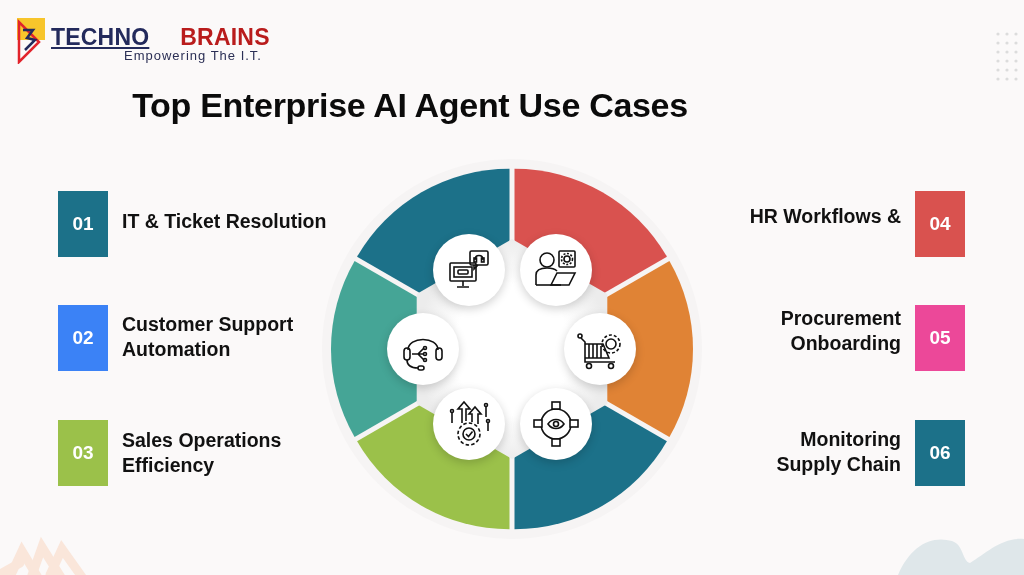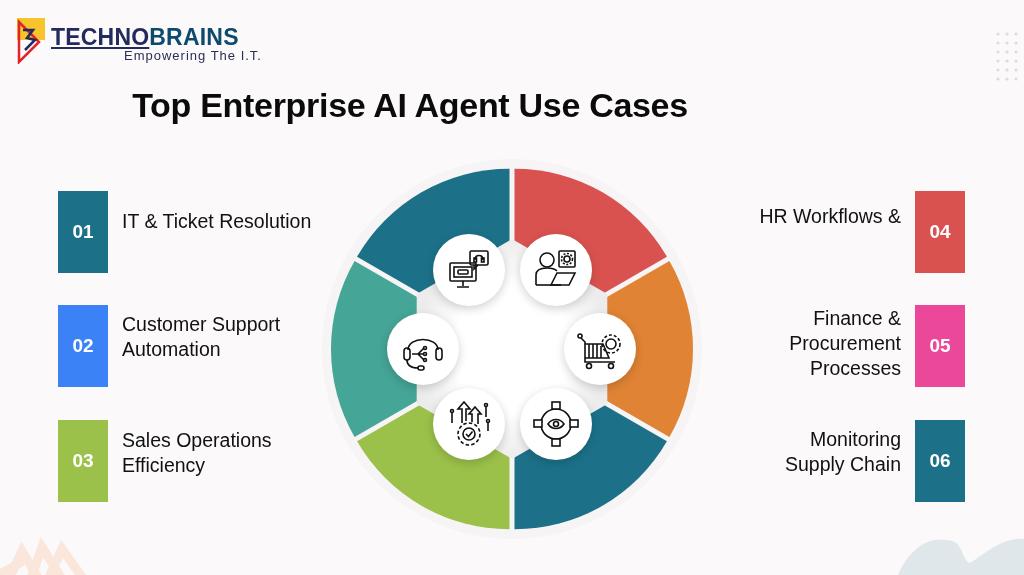--- a/index.html
+++ b/index.html
@@ -6,32 +6,32 @@
   html, body { width:1024px; height:575px; overflow:hidden; }
   body {
     background:#fbf9f9;
     font-family:"Liberation Sans", "DejaVu Sans", sans-serif;
     position:relative;
   }
   .logo { position:absolute; left:17px; top:18px; width:240px; height:48px; }
   .logo-mark { position:absolute; left:0; top:0; width:30px; height:46px; }
   .logo-word { position:absolute; left:34px; top:6px; font-size:23px; font-weight:bold; letter-spacing:0.2px; white-space:nowrap; }
   .logo-word .a { color:#232a5c;text-decoration:underline; }
-  .logo-word .b { color:#0c4a6e; }
+  .logo-word .b { color:#b91c1c;margin-left:31px; }
   .logo-tag { position:absolute; left:107px; top:30px; font-size:13px; color:#2b2f55; letter-spacing:1px; white-space:nowrap; }
   .title {
     position:absolute; left:0; width:820px; top:86px; text-align:center;
     font-size:34px; font-weight:bold; color:#0b0b0b; letter-spacing:-0.3px;
   }
   .num-box {
-    position:absolute; width:50px; height:82px; color:#fff;
+    position:absolute; width:50px; height:66px; color:#fff;
     font-weight:bold; font-size:19px; display:flex; align-items:center; justify-content:center;
   }
   .label {
-    position:absolute; font-size:19.5px; font-weight:normal; color:#111; line-height:25px;
+    position:absolute; font-size:19.5px; font-weight:bold; color:#111; line-height:25px;
   }
   .label.right { text-align:right; }
   .label span { display:block; }
   .dots { position:absolute; right:0; top:26px; width:40px; height:60px; }
   .deco { position:absolute; }
   .icon-circle {
     position:absolute; width:72px; height:72px; border-radius:50%;
     background:#fff; box-shadow:0 3px 10px rgba(0,0,0,0.18);
     display:flex; align-items:center; justify-content:center;
   }
@@ -103,23 +103,22 @@
   <span>Efficiency</span>
 </div>
 
 <div class="num-box" style="left:915px;top:191px;background:#d9524f">04</div>
 <div class="label right" style="right:123px;top:204px;">
   <span>HR Workflows &amp;</span>
 </div>
 
 <div class="num-box" style="left:915px;top:305px;background:#ec4899">05</div>
 <div class="label right" style="right:123px;top:306px;">
-  <span>Finance &amp;</span>
   <span>Procurement</span>
-  <span>Processes</span>
+  <span>Onboarding</span>
 </div>
 
 <div class="num-box" style="left:915px;top:420px;background:#1c7189">06</div>
 <div class="label right" style="right:123px;top:427px;">
   <span>Monitoring</span>
   <span>Supply Chain</span>
 </div>
 
 <svg id="wheel" style="position:absolute;left:312px;top:149px;width:400px;height:400px" viewBox="0 0 400 400">
   <defs>

